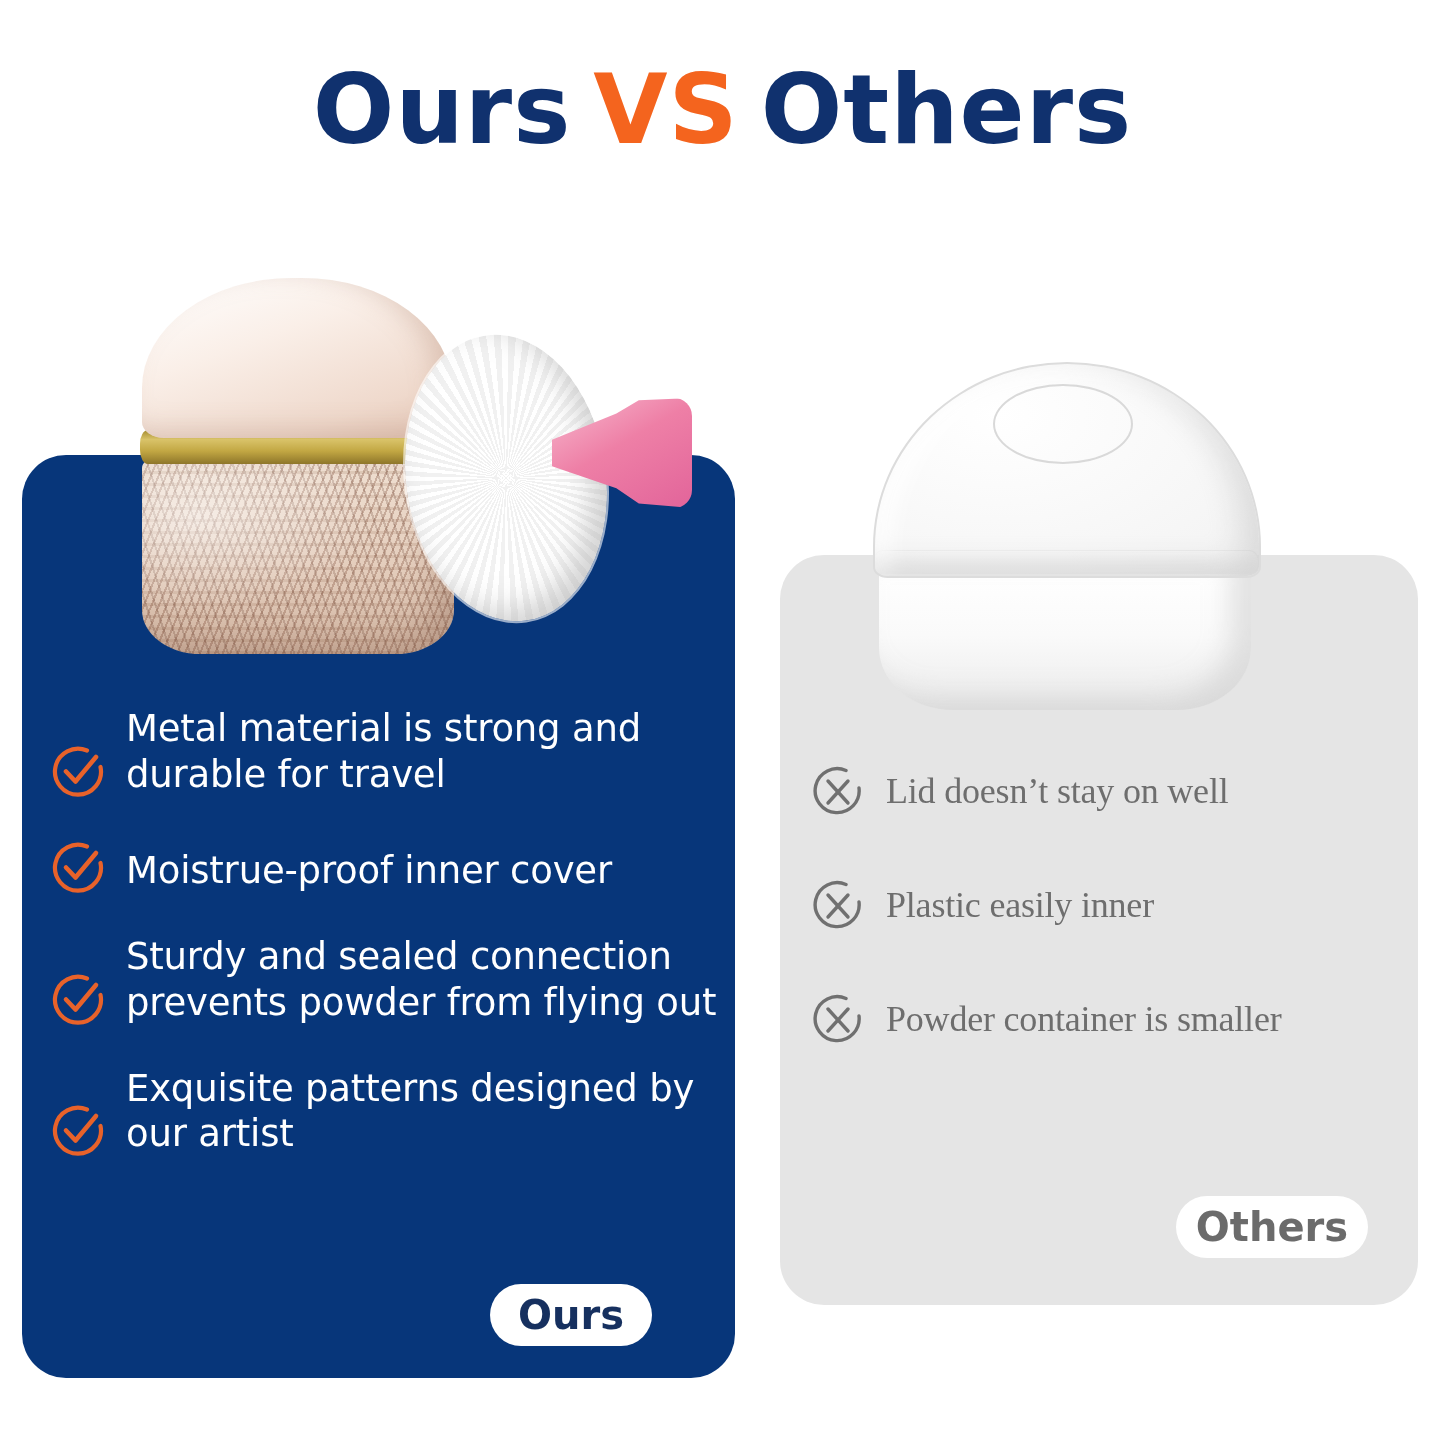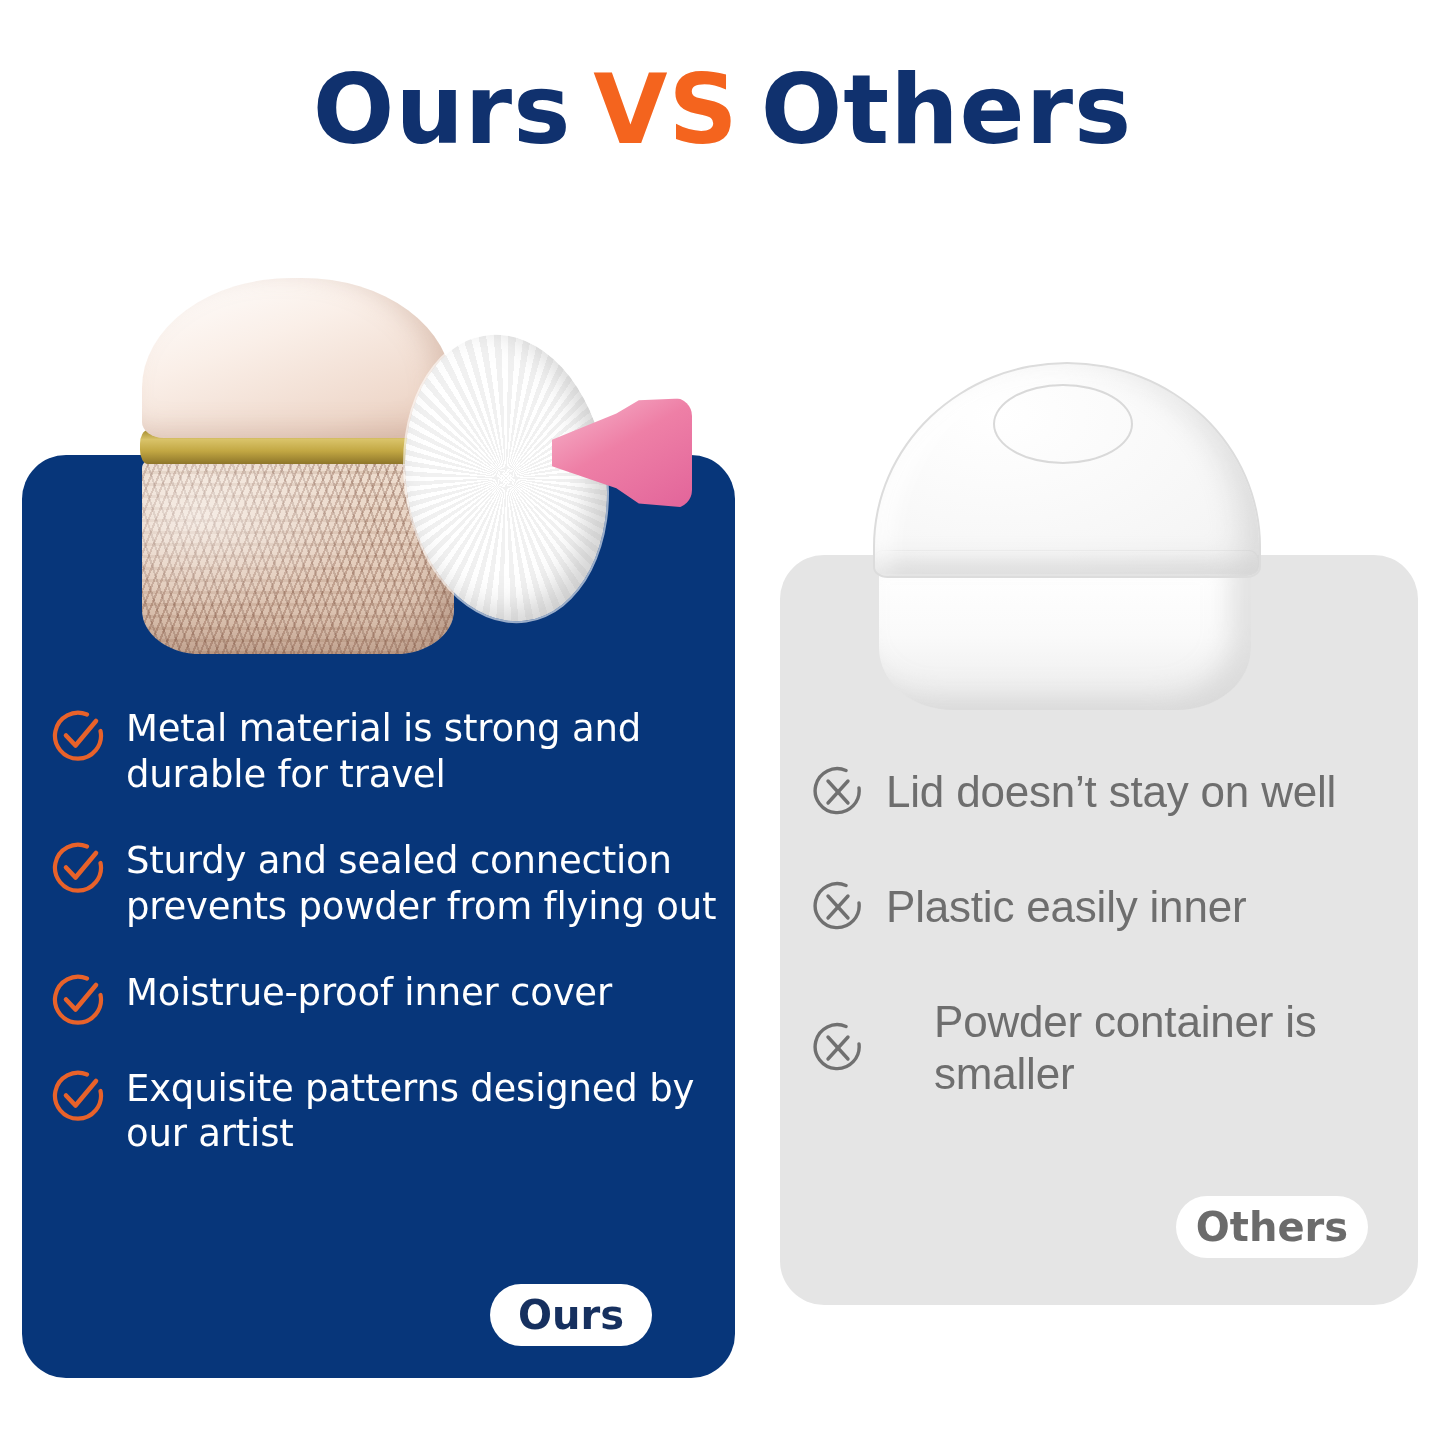--- a/index.html
+++ b/index.html
@@ -177,21 +177,21 @@
   
   .list-ours {
     position: absolute;
     left: 52px;
     top: 706px;
     width: 668px;
     z-index: 6;
   }
   .row-ours {
     display: flex;
-    align-items: flex-start;
+    align-items: flex-end;
     margin-bottom: 40px;
   }
   .row-ours:last-child { margin-bottom: 6px; }
   .icon-box {
     flex: 0 0 auto;
     width: 54px;
     height: 54px;
     margin-right: 20px;
     margin-top: 2px;
   }
@@ -208,32 +208,32 @@
     left: 812px;
     top: 766px;
     width: 600px;
     z-index: 6;
   }
   .row-others {
     display: flex;
     align-items: center;
     margin-bottom: 62px;
   }
-  .row-others:last-child { margin-bottom: 16px; gap: 48px; }
+  .row-others:last-child { margin-bottom: 16px; }
   .icon-box-x {
     flex: 0 0 auto;
     width: 52px;
     height: 52px;
     margin-right: 22px;
   }
   .con-text {
     color: #6E6E6E;
-    font-size: 44px;
+    font-size: 36px;
     line-height: 1.2;
-    font-family: Liberation Sans, sans-serif;
+    font-family: Liberation Serif, serif;
     letter-spacing: -0.2px;
   }
 
   
   .badge {
     position: absolute;
     background: #FFFFFF;
     border-radius: 40px;
     display: flex;
     align-items: center;
@@ -294,31 +294,31 @@
     <div class="feat-text">Metal material is strong and durable for travel</div>
   </div>
 
   <div class="row-ours">
     <div class="icon-box">
       <svg viewBox="0 0 54 54" width="54" height="54">
         <path d="M35 6.5 A23 23 0 1 0 48.5 23" fill="none" stroke="#E8622A" stroke-width="4.2" stroke-linecap="round"></path>
         <path d="M14 27.5 L23.5 37.5 L44 13" fill="none" stroke="#E8622A" stroke-width="4.6" stroke-linecap="round" stroke-linejoin="round"></path>
       </svg>
     </div>
-    <div class="feat-text">Sturdy and sealed connection prevents powder from flying out</div>
+    <div class="feat-text">Moistrue-proof inner cover</div>
   </div>
 
   <div class="row-ours">
     <div class="icon-box">
       <svg viewBox="0 0 54 54" width="54" height="54">
         <path d="M35 6.5 A23 23 0 1 0 48.5 23" fill="none" stroke="#E8622A" stroke-width="4.2" stroke-linecap="round"></path>
         <path d="M14 27.5 L23.5 37.5 L44 13" fill="none" stroke="#E8622A" stroke-width="4.6" stroke-linecap="round" stroke-linejoin="round"></path>
       </svg>
     </div>
-    <div class="feat-text">Moistrue-proof inner cover</div>
+    <div class="feat-text">Sturdy and sealed connection prevents powder from flying out</div>
   </div>
 
   <div class="row-ours">
     <div class="icon-box">
       <svg viewBox="0 0 54 54" width="54" height="54">
         <path d="M35 6.5 A23 23 0 1 0 48.5 23" fill="none" stroke="#E8622A" stroke-width="4.2" stroke-linecap="round"></path>
         <path d="M14 27.5 L23.5 37.5 L44 13" fill="none" stroke="#E8622A" stroke-width="4.6" stroke-linecap="round" stroke-linejoin="round"></path>
       </svg>
     </div>
     <div class="feat-text">Exquisite patterns designed by our artist</div>

